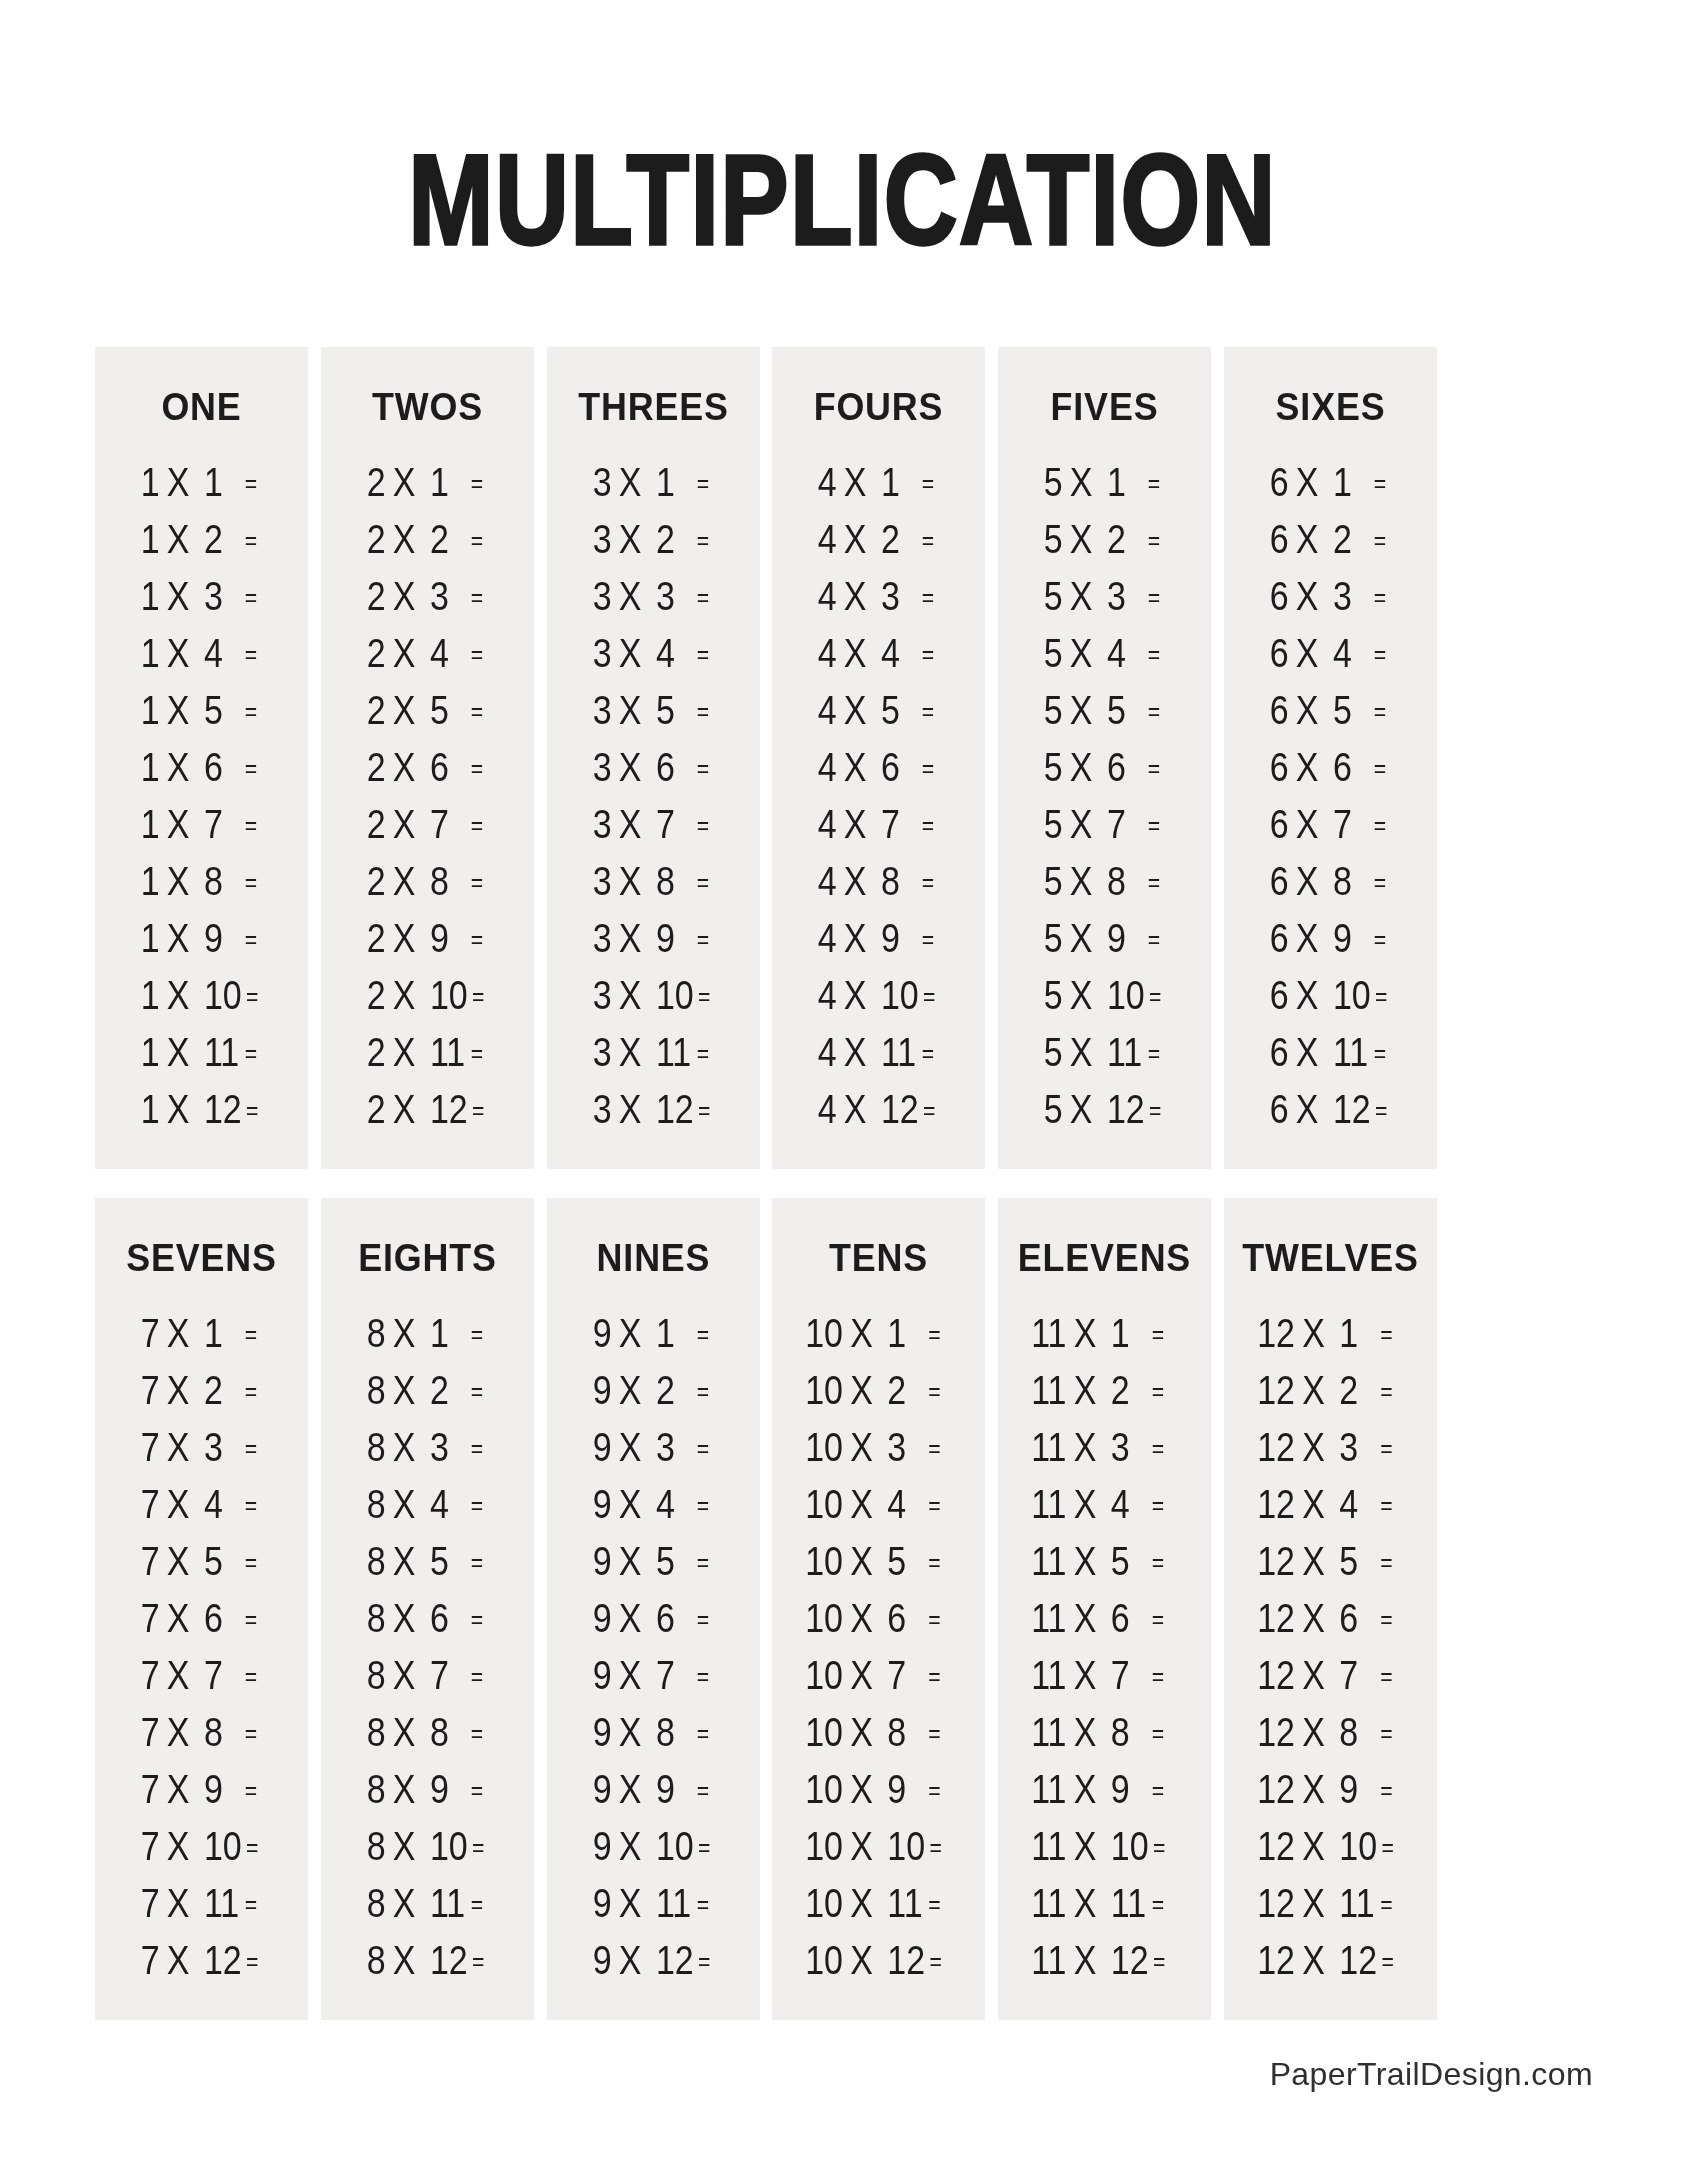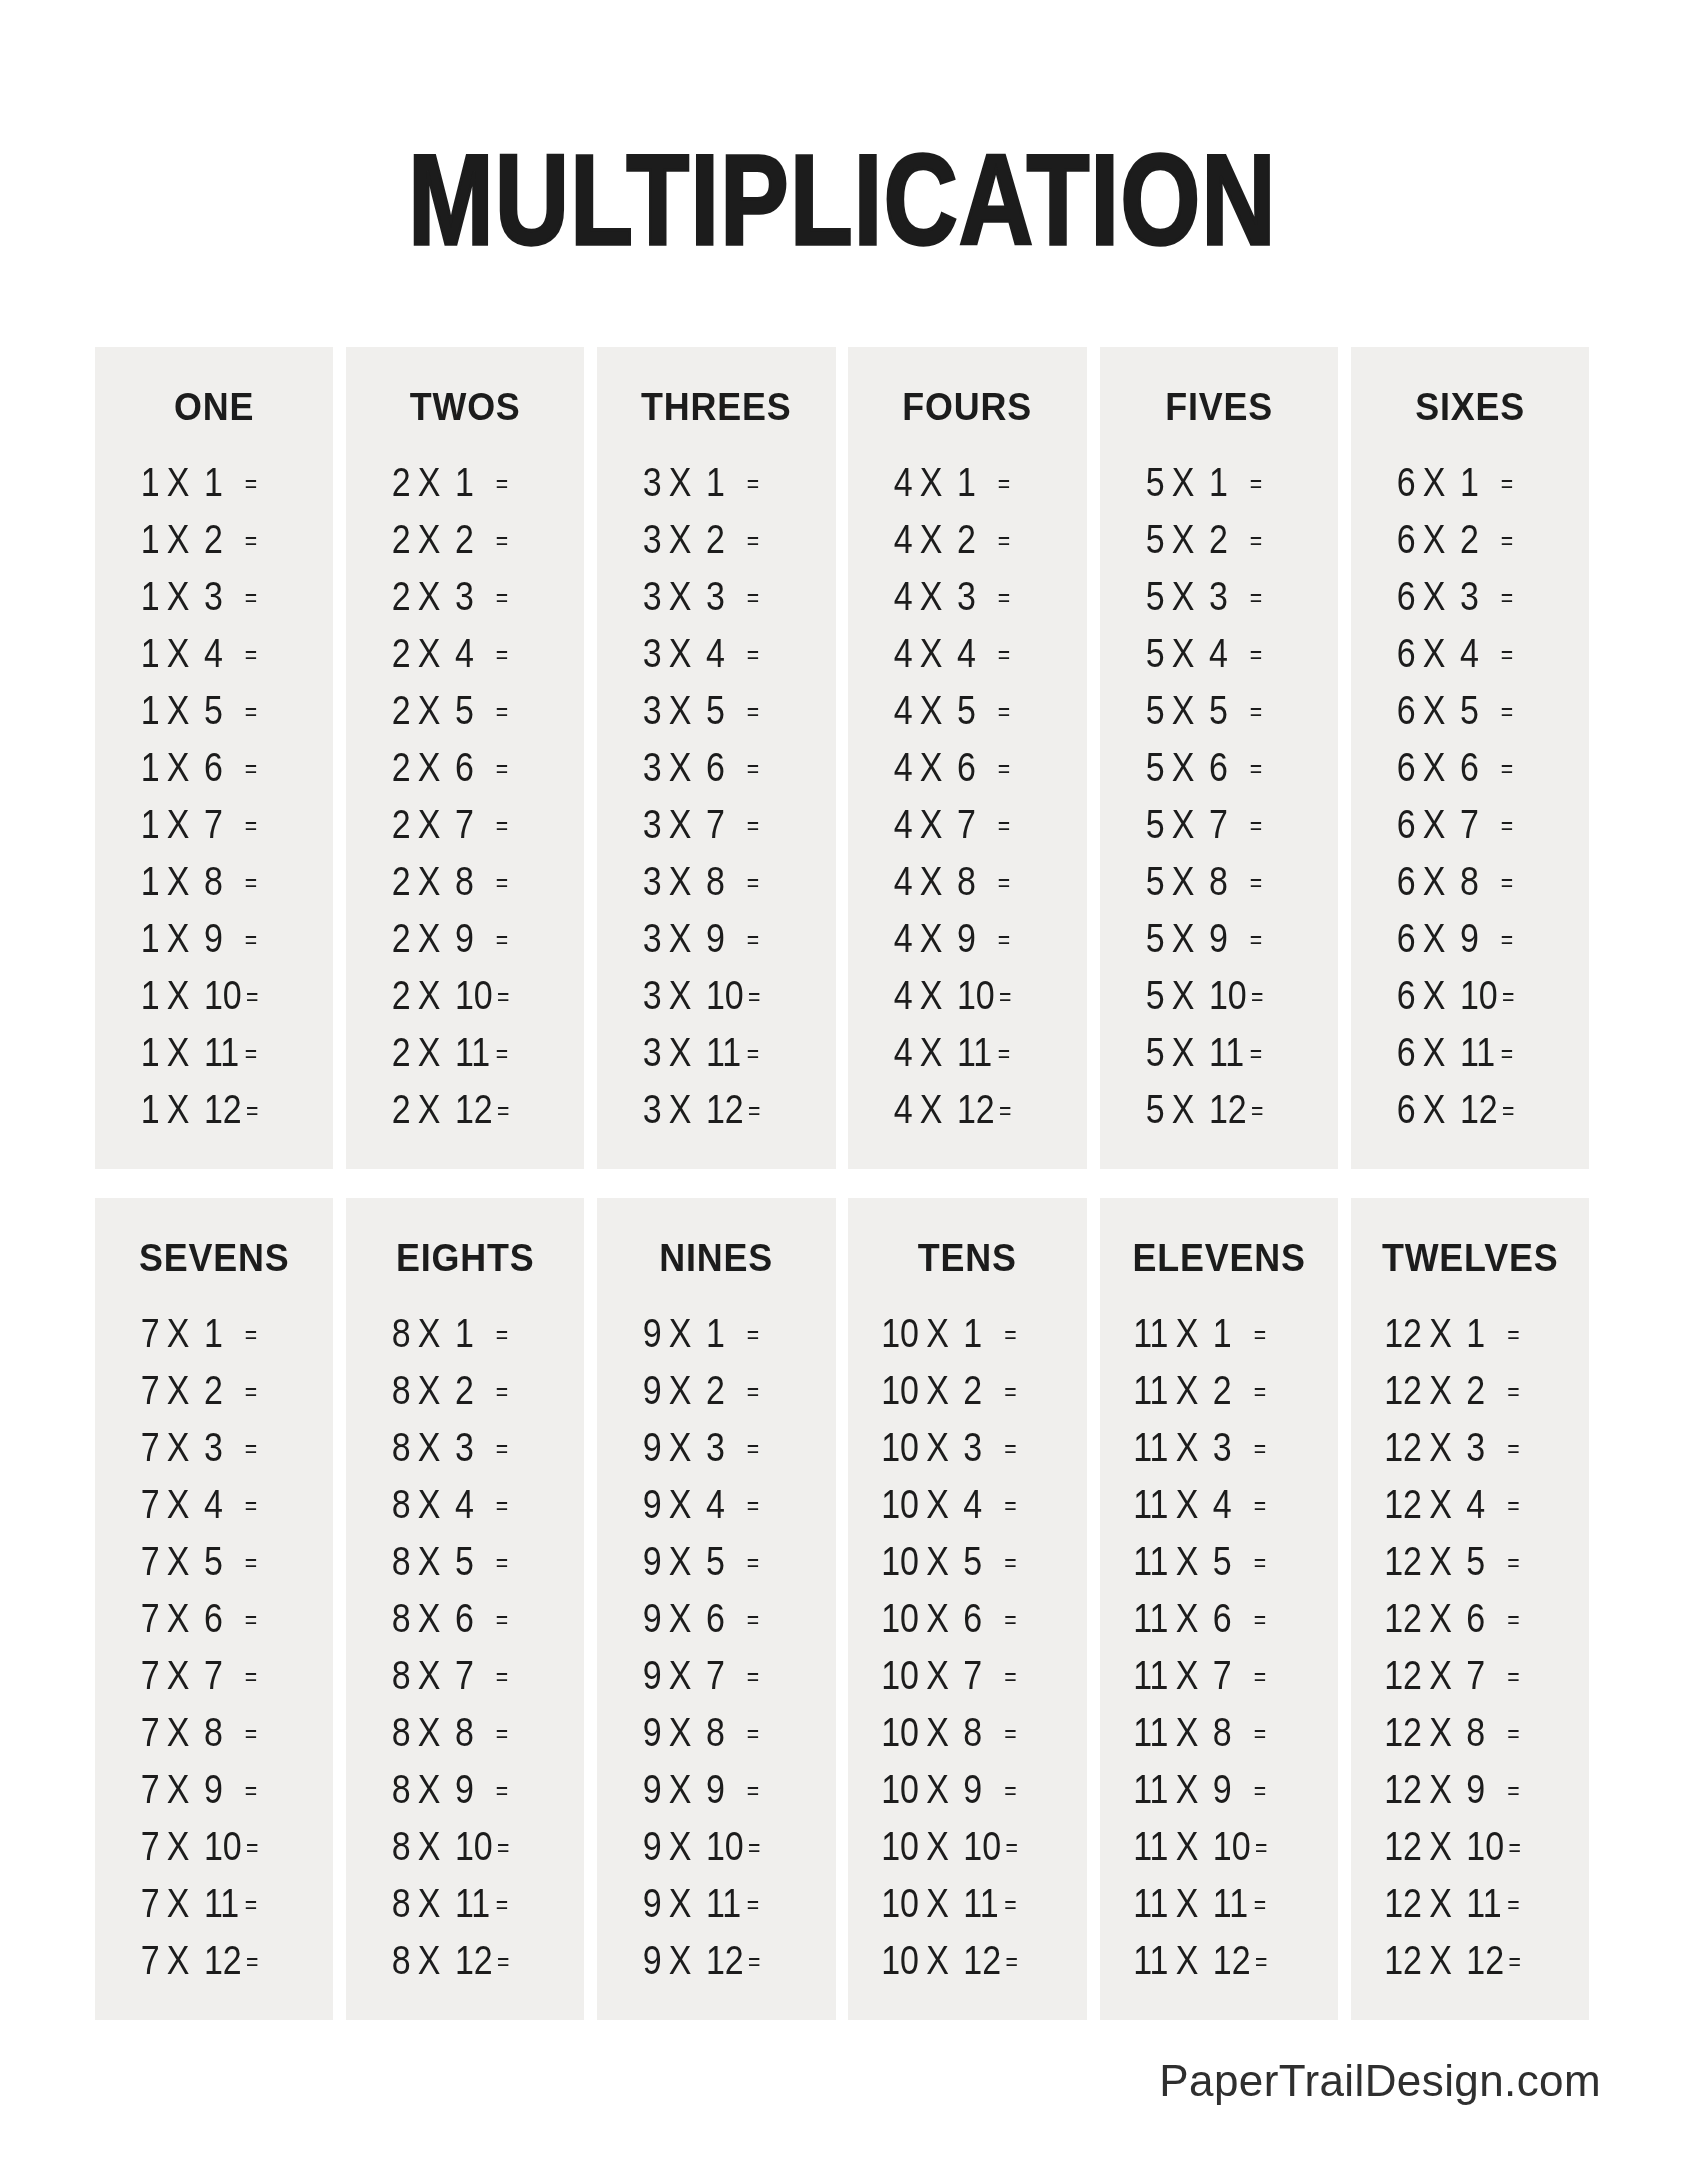--- a/index.html
+++ b/index.html
@@ -26,21 +26,21 @@
     font-weight:700;
     letter-spacing:1.7px;
     color:var(--ink);
     -webkit-text-stroke:3.4px var(--ink);
     transform:scaleX(0.80);
     transform-origin:center;
     white-space:nowrap;
   }
   .grid{
     position:absolute;
-    left:95px;top:347px;width:1494px;
+    left:95px;top:347px;width:1342px;
     display:grid;
     grid-template-columns:repeat(6,1fr);
     column-gap:12.8px;
     row-gap:29px;
   }
   .panel{
     height:822px;
     background:var(--panel-bg);
     overflow:hidden;
   }
@@ -75,22 +75,22 @@
   .eq-b{margin-left:17px;min-width:43px;}
   .eq-eq{
     font-size:25px;
     margin-left:5.1px;
     padding-top:2.6px;
     letter-spacing:-0.9px;
   }
   .footer{
     position:absolute;
     top:2056px;
-    right:84px;
-    font-size:44px;
+    right:92px;
+    font-size:32px;
     letter-spacing:0.4px;
     color:var(--footer-ink);
     white-space:nowrap;
     text-align:center;
   }
 </style>
 </head>
 <body>
 
 <div class="page">

